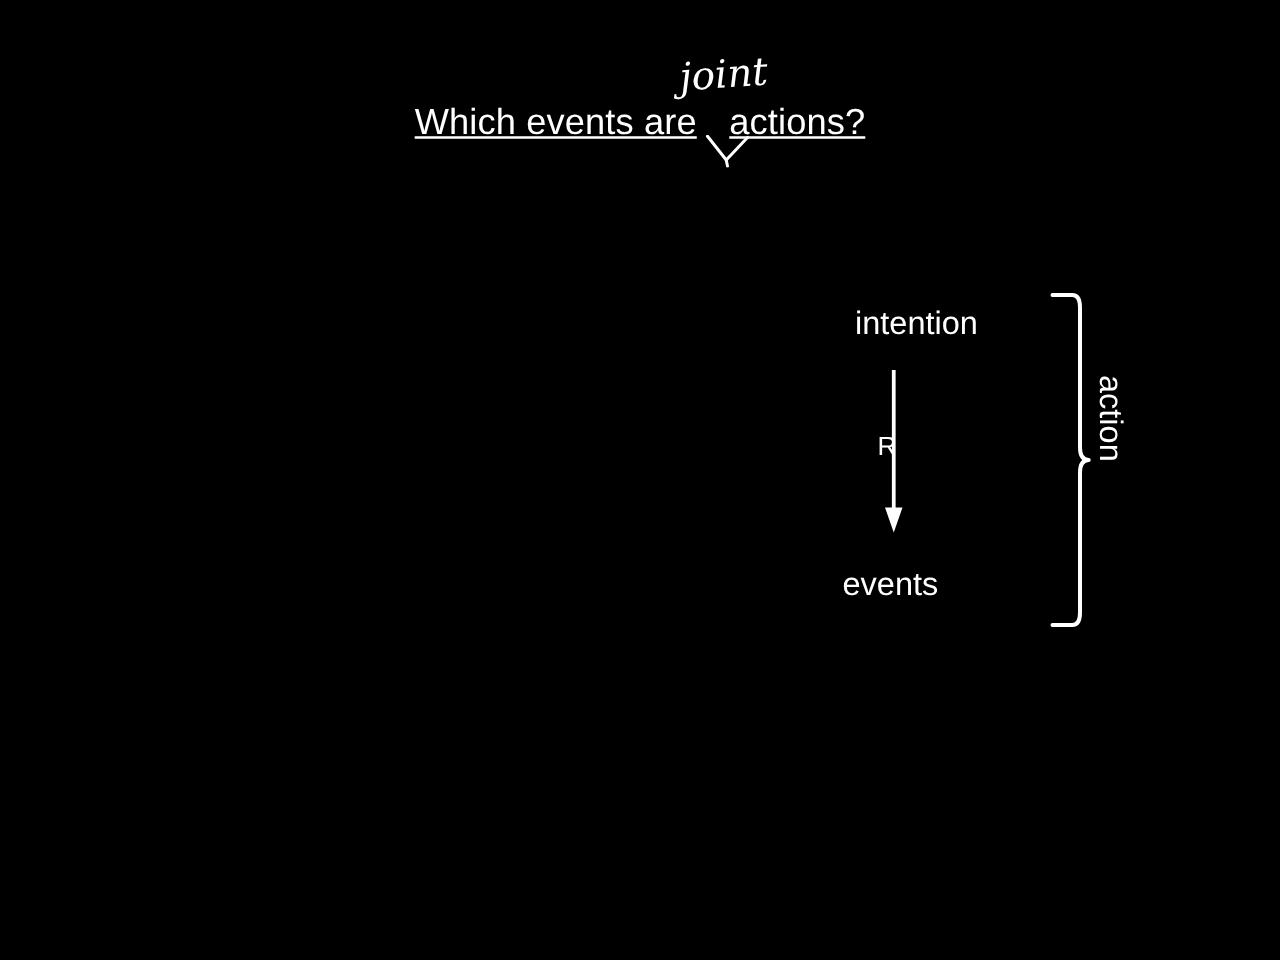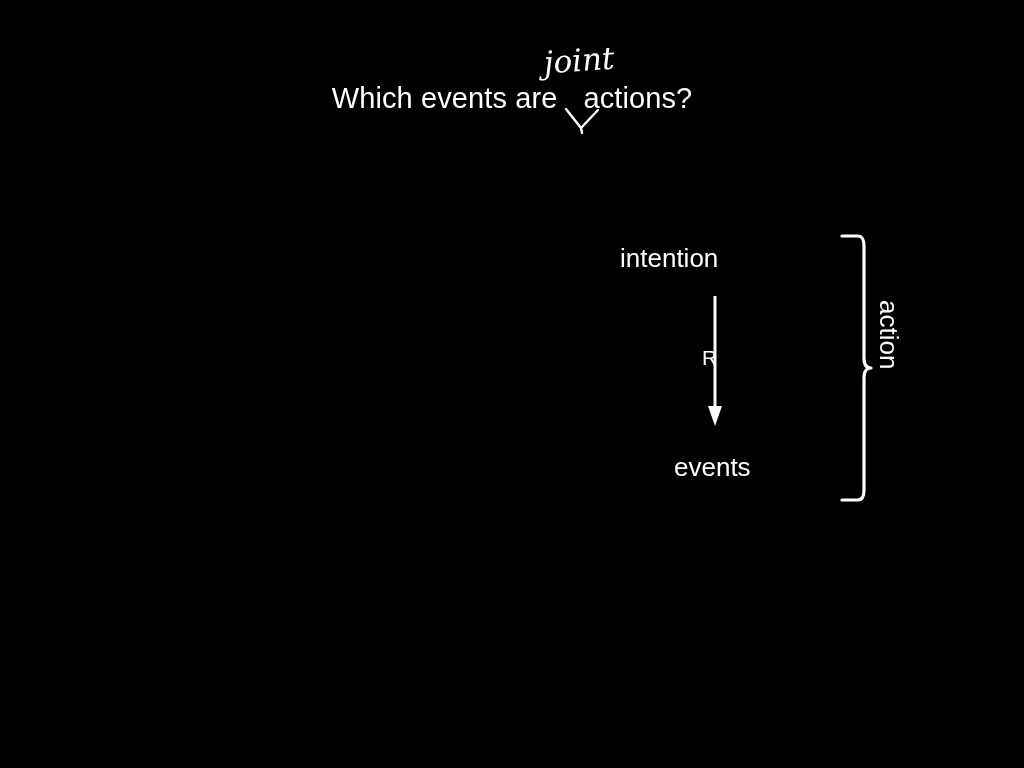--- a/index.html
+++ b/index.html
@@ -25,20 +25,21 @@
   .title-line {
     position: absolute;
     left: 0;
     top: 82px;
     width: 1024px;
     text-align: center;
     font-size: 29px;
     letter-spacing: 0.1px;
     color: #ffffff;
     white-space: pre;
+    text-decoration: underline;
   }
   .title-line .seg-a { }
   .title-line .gap { display: inline-block; width: 26px; }
   .title-line .seg-b { }
 
   .annot-word {
     position: absolute;
     left: 519px;
     top: 42px;
     width: 120px;
@@ -59,21 +60,21 @@
   }
 
   
   .node {
     position: absolute;
     color: #ffffff;
     font-size: 26px;
     white-space: nowrap;
   }
   .node-intention {
-    left: 620px;
+    left: 684px;
     top: 243px;
   }
   .node-event {
     left: 674px;
     top: 452px;
   }
 
   .arrow-wrap {
     position: absolute;
     left: 700px;

